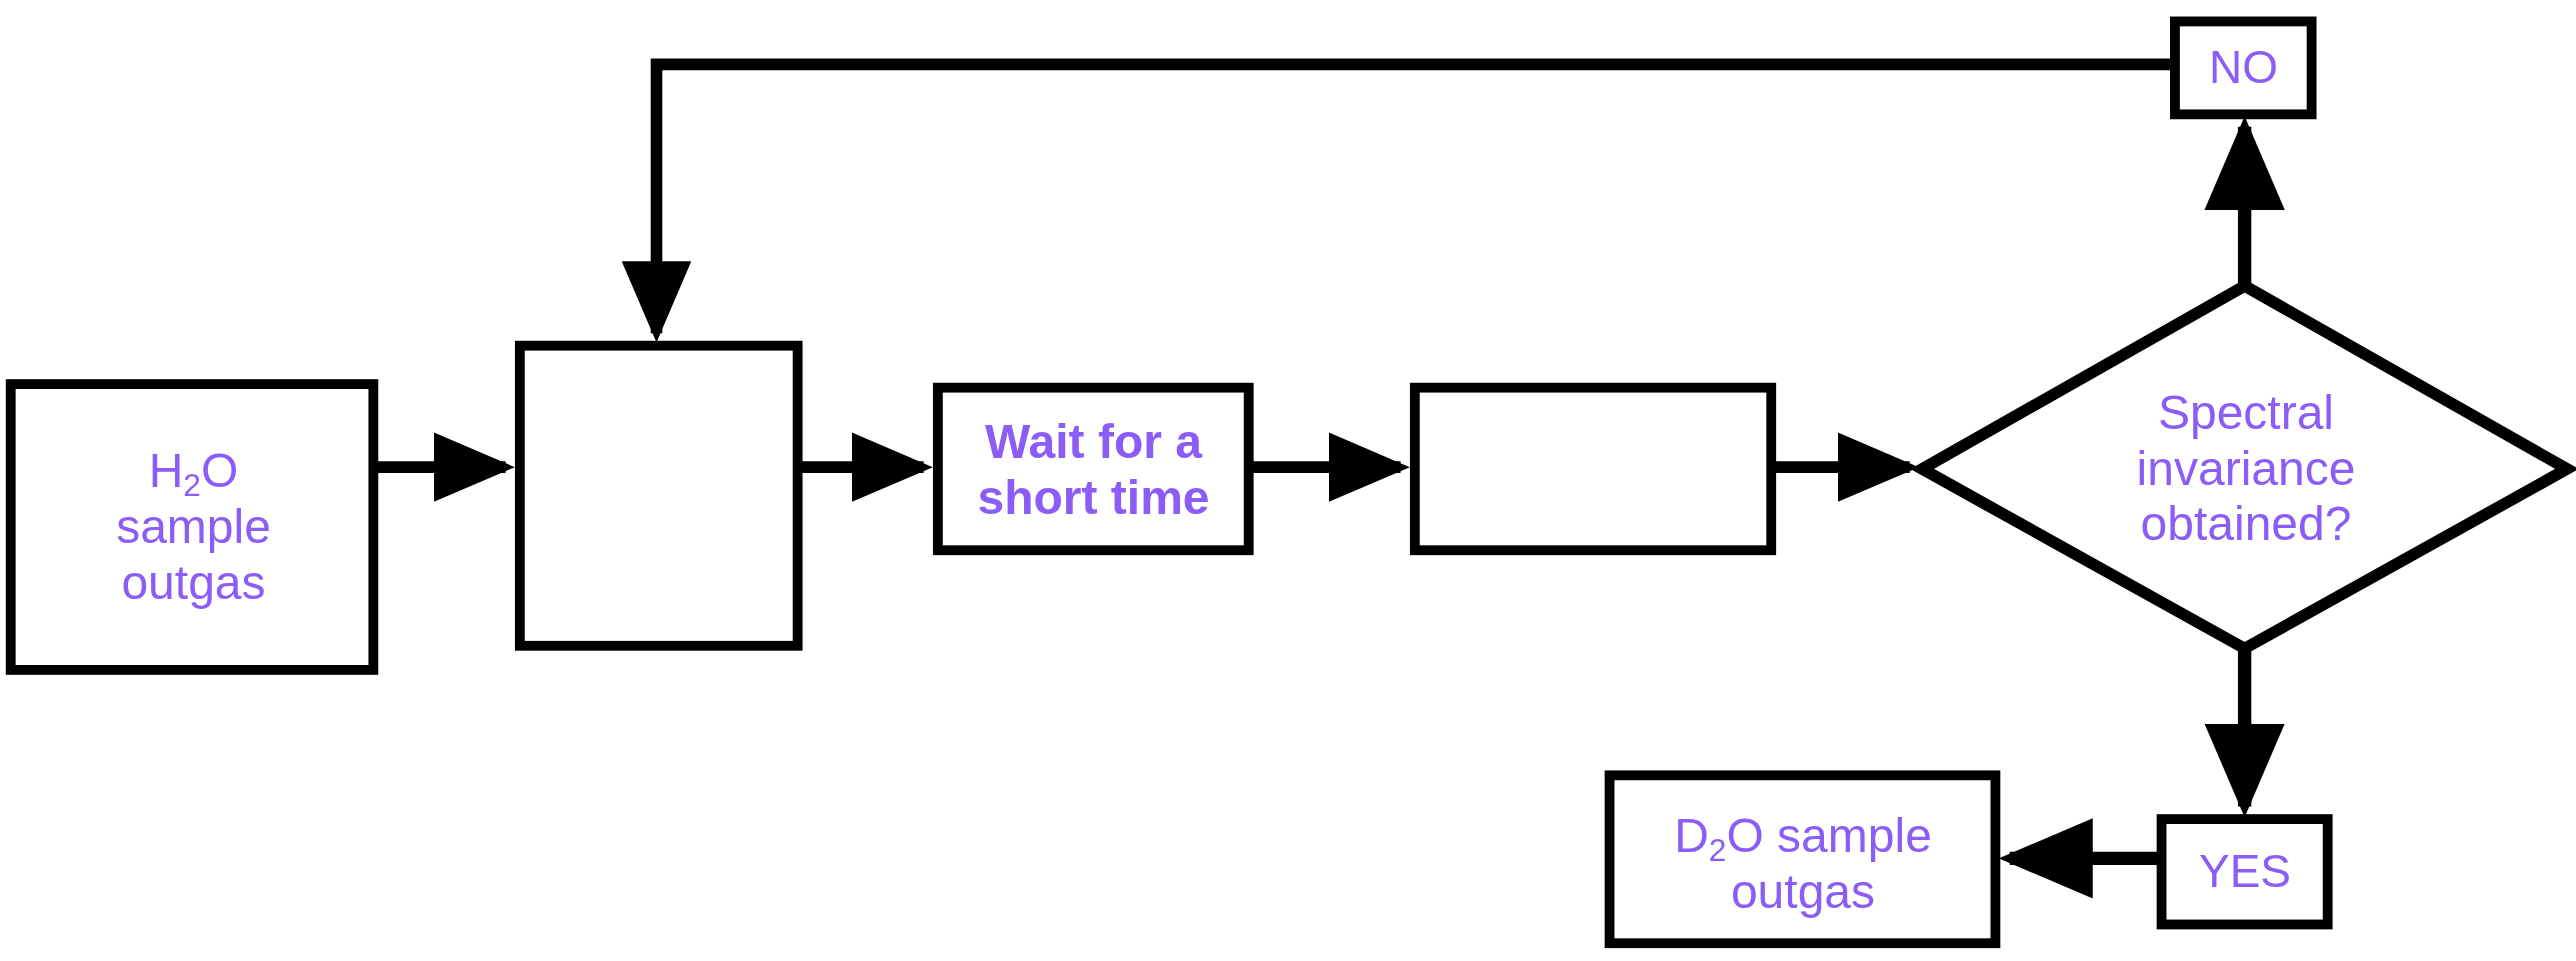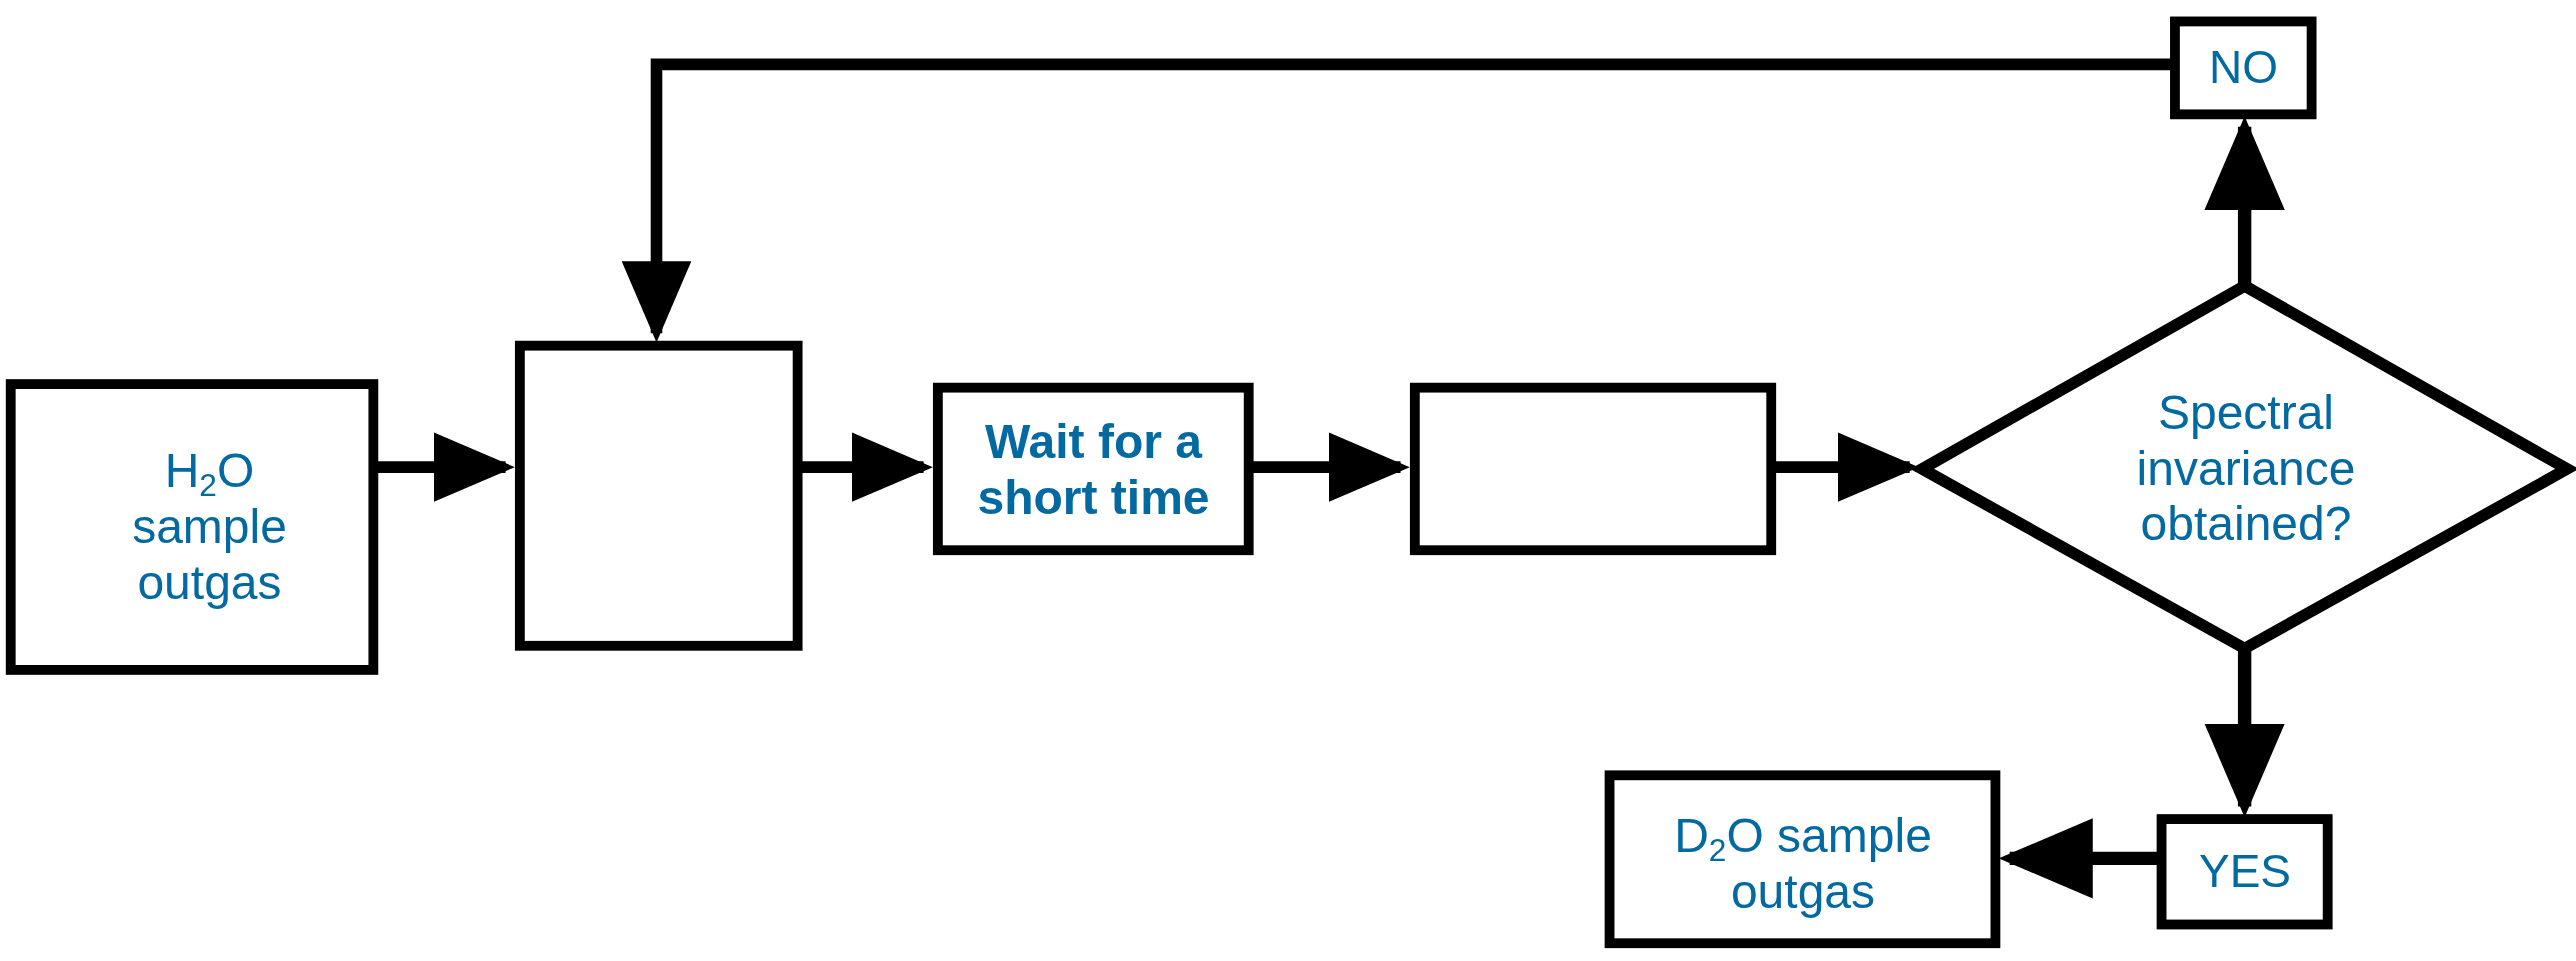--- a/index.html
+++ b/index.html
@@ -22,28 +22,28 @@
     top: 0;
     width: 2576px;
     height: 962px;
   }
   .node-label {
     position: absolute;
     display: flex;
     align-items: center;
     justify-content: center;
     text-align: center;
-    color: #0369a1;
+    color: #8b5cf6;
     font-family: "Liberation Sans", sans-serif;
     line-height: 1.16;
     white-space: pre-line;
     pointer-events: none;
     user-select: none;
   }
-  .lbl-h2o      { left: 28px;   top: 384px; width: 363px; height: 286px; font-size: 48px; }
+  .lbl-h2o      { left: 12px;   top: 384px; width: 363px; height: 286px; font-size: 48px; }
   .lbl-send     { left: 520px;  top: 346px; width: 278px; height: 300px; font-size: 48px; }
   .lbl-wait     { left: 938px; top: 388px; width: 311px; height: 163px; font-size: 48px; font-weight: bold; }
   .lbl-outgas   { left: 1415px; top: 388px; width: 356px; height: 163px; font-size: 48px; }
   .lbl-diamond  { left: 1996px; top: 357px; width: 500px; height: 223px; font-size: 48px; }
   .lbl-no       { left: 2175px; top: 21.4px;  width: 137px; height: 93px; font-size: 46px; }
   .lbl-yes      { left: 2162px; top: 819px; width: 166px; height: 105px; font-size: 46px; }
   .lbl-d2o      { left: 1610px; top: 780px; width: 386px; height: 168px; font-size: 48px; }
   sub {
     font-size: 0.66em;
     vertical-align: baseline;

